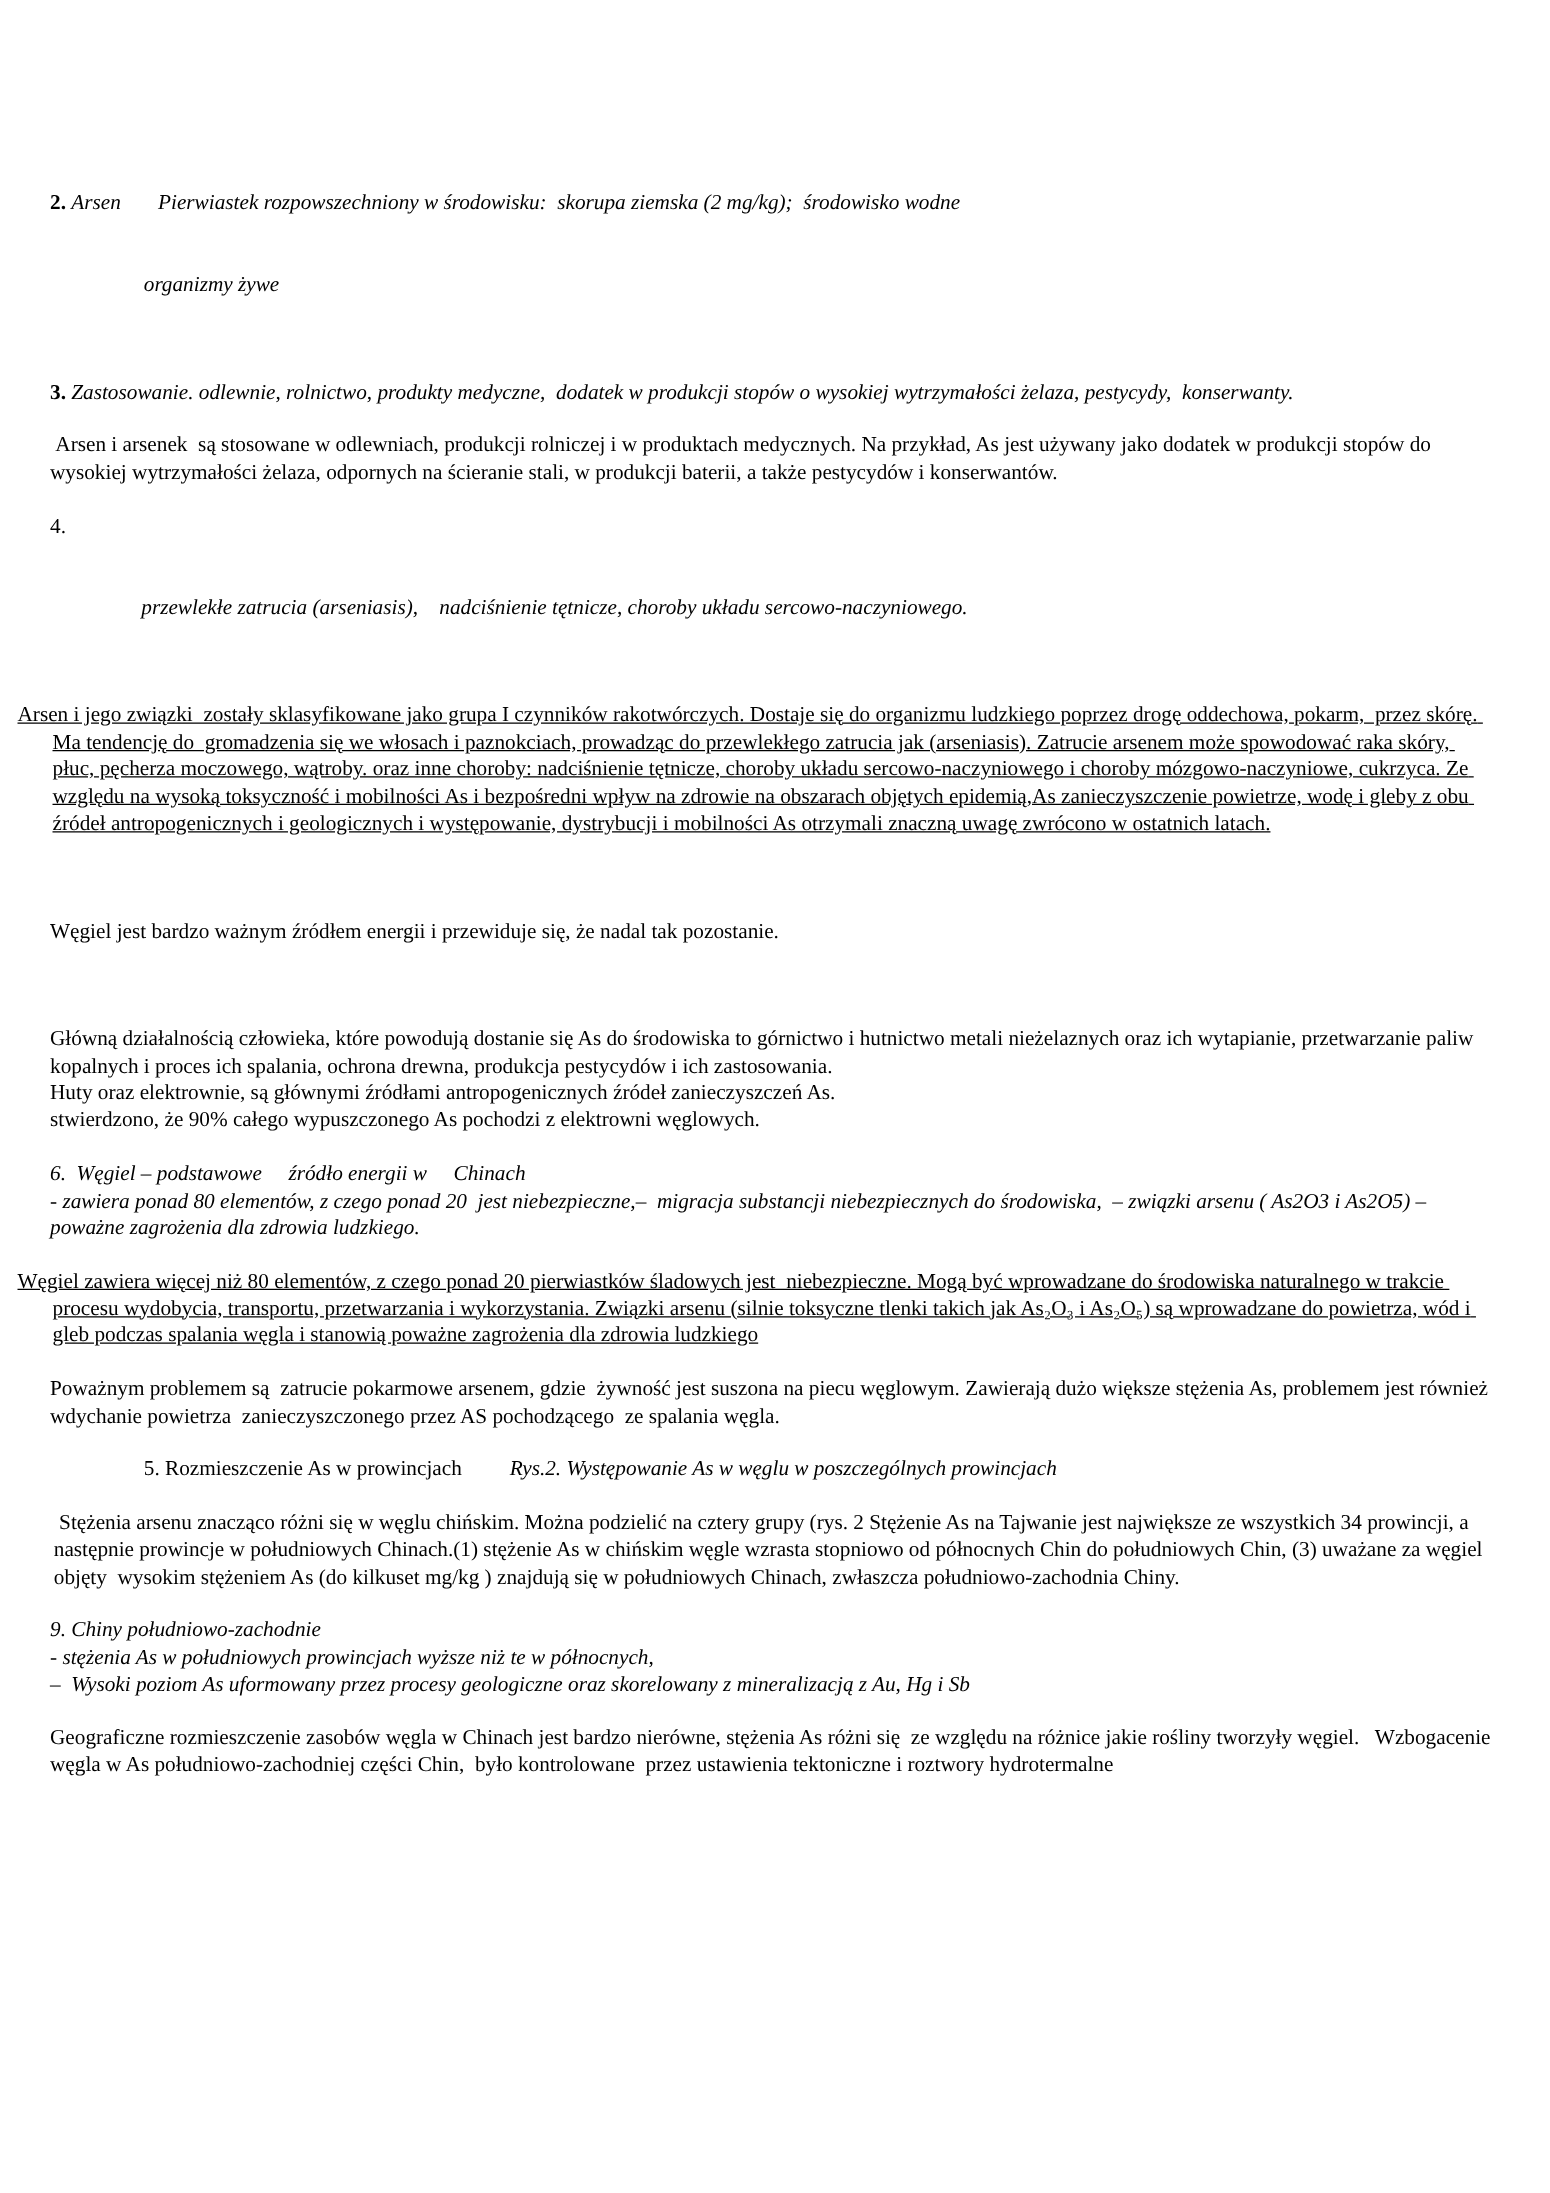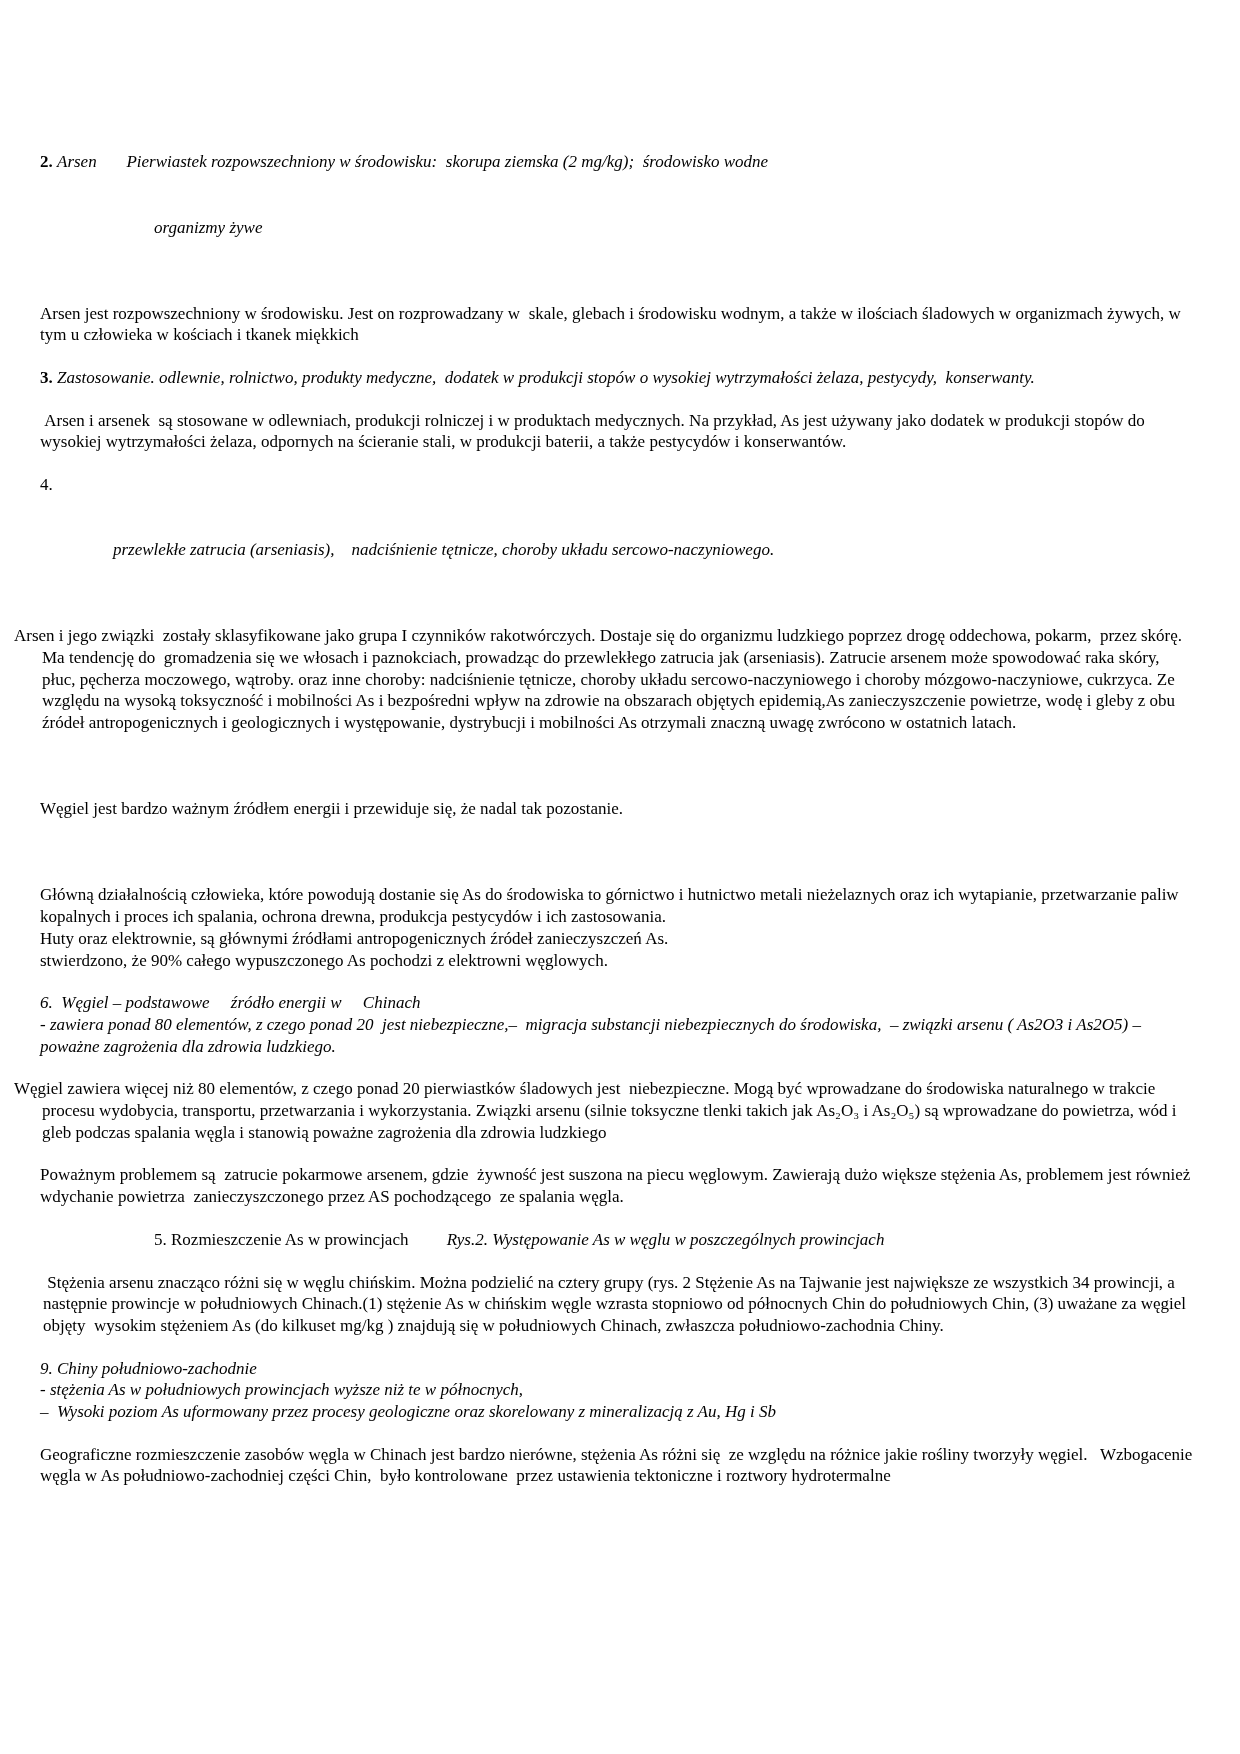--- a/index.html
+++ b/index.html
@@ -9,37 +9,36 @@
     color:#000000;
     font-family:"Liberation Serif","DejaVu Serif",serif;
     font-size:17px;
     line-height:21.7px;
     overflow:hidden;
   }
   .doc { padding:108px 44px 20px 40px; }
   .blk { white-space:pre-wrap; margin-bottom:21px; }
   .i { font-style:italic;font-family:Liberation Serif, serif; }
   .b { font-weight:bold; }
-  .ind135 { margin-left:114px; }
+  .ind135 { margin-left:75px; }
   .ml2 { margin-left:3px; }
-  .hang { margin-left:-26px; padding-left:28px; text-indent:-28px; }
+  .hang { margin-left:-26px; padding-left:28px; text-indent:-28px;text-decoration:underline; }
   .s4 { position:relative; padding-left:73px; }
   .s4 .num { position:absolute; left:0; top:0; }
 </style>
 </head>
 <body>
 
 <div class="doc">
 
   <div class="blk">
     <div><span class="b">2. </span><span class="i">Arsen       Pierwiastek rozpowszechniony w środowisku:  skorupa ziemska (2 mg/kg);  środowisko wodne</span></div>
     <div class="i ind135">organizmy żywe</div>
   </div>
 
-  <div class="blk">Arsen jest rozpowszechniony w środowisku. Jest on rozprowadzany w  skale, glebach i środowisku wodnym, a także w ilościach śladowych w organizmach żywych, w tym u człowieka w kościach i tkanek miękkich</div>
 
   <div class="blk"><span class="b">3. </span><span class="i">Zastosowanie. odlewnie, rolnictwo, produkty medyczne,  dodatek w produkcji stopów o wysokiej wytrzymałości żelaza, pestycydy,  konserwanty.</span></div>
 
   <div class="blk"> Arsen i arsenek  są stosowane w odlewniach, produkcji rolniczej i w produktach medycznych. Na przykład, As jest używany jako dodatek w produkcji stopów do wysokiej wytrzymałości żelaza, odpornych na ścieranie stali, w produkcji baterii, a także pestycydów i konserwantów.</div>
 
   <div class="blk s4">
     <span class="num">4.</span>
     <div class="i">przewlekłe zatrucia (arseniasis),    nadciśnienie tętnicze, choroby układu sercowo-naczyniowego.</div>
   </div>
 

